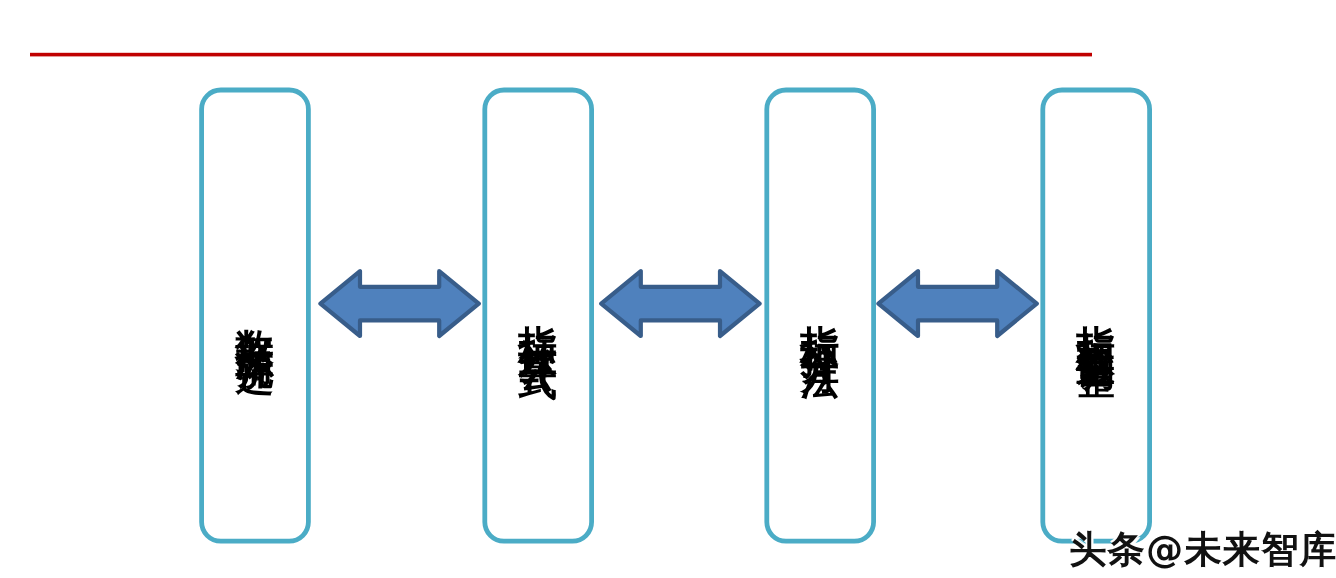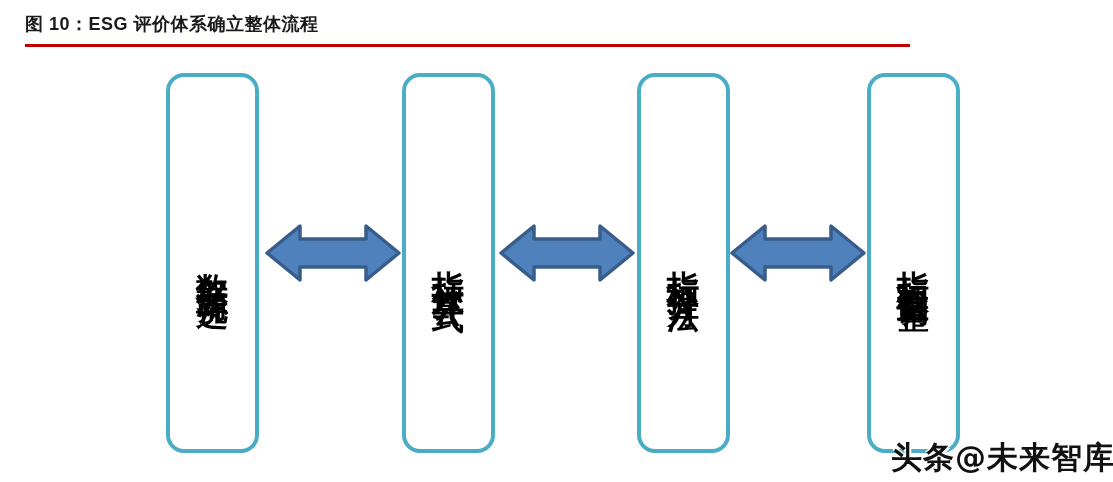--- a/index.html
+++ b/index.html
@@ -85,21 +85,20 @@
     white-space: nowrap;
     text-shadow: 2px 2px 0 #ffffff, -1px -1px 0 #ffffff, 1px -1px 0 rgba(255,255,255,.8);
     z-index: 5;
   }
 </style>
 </head>
 <body>
 
 <div class="canvas">
 
-  <div class="fig-title">图 10：ESG 评价体系确立整体流程</div>
 
   <div class="title-rule"></div>
 
   <div class="step-box box-1">
     <span class="step-label">数据源筛选</span>
   </div>
 
   <svg class="arrow arrow-1" viewBox="0 0 136 60">
     <polygon points="2,30 35,3 35,16 101,16 101,3 134,30 101,57 101,44 35,44 35,57" fill="#4F81BD" stroke="#385D8A" stroke-width="3.5" stroke-linejoin="round"></polygon>
   </svg>

